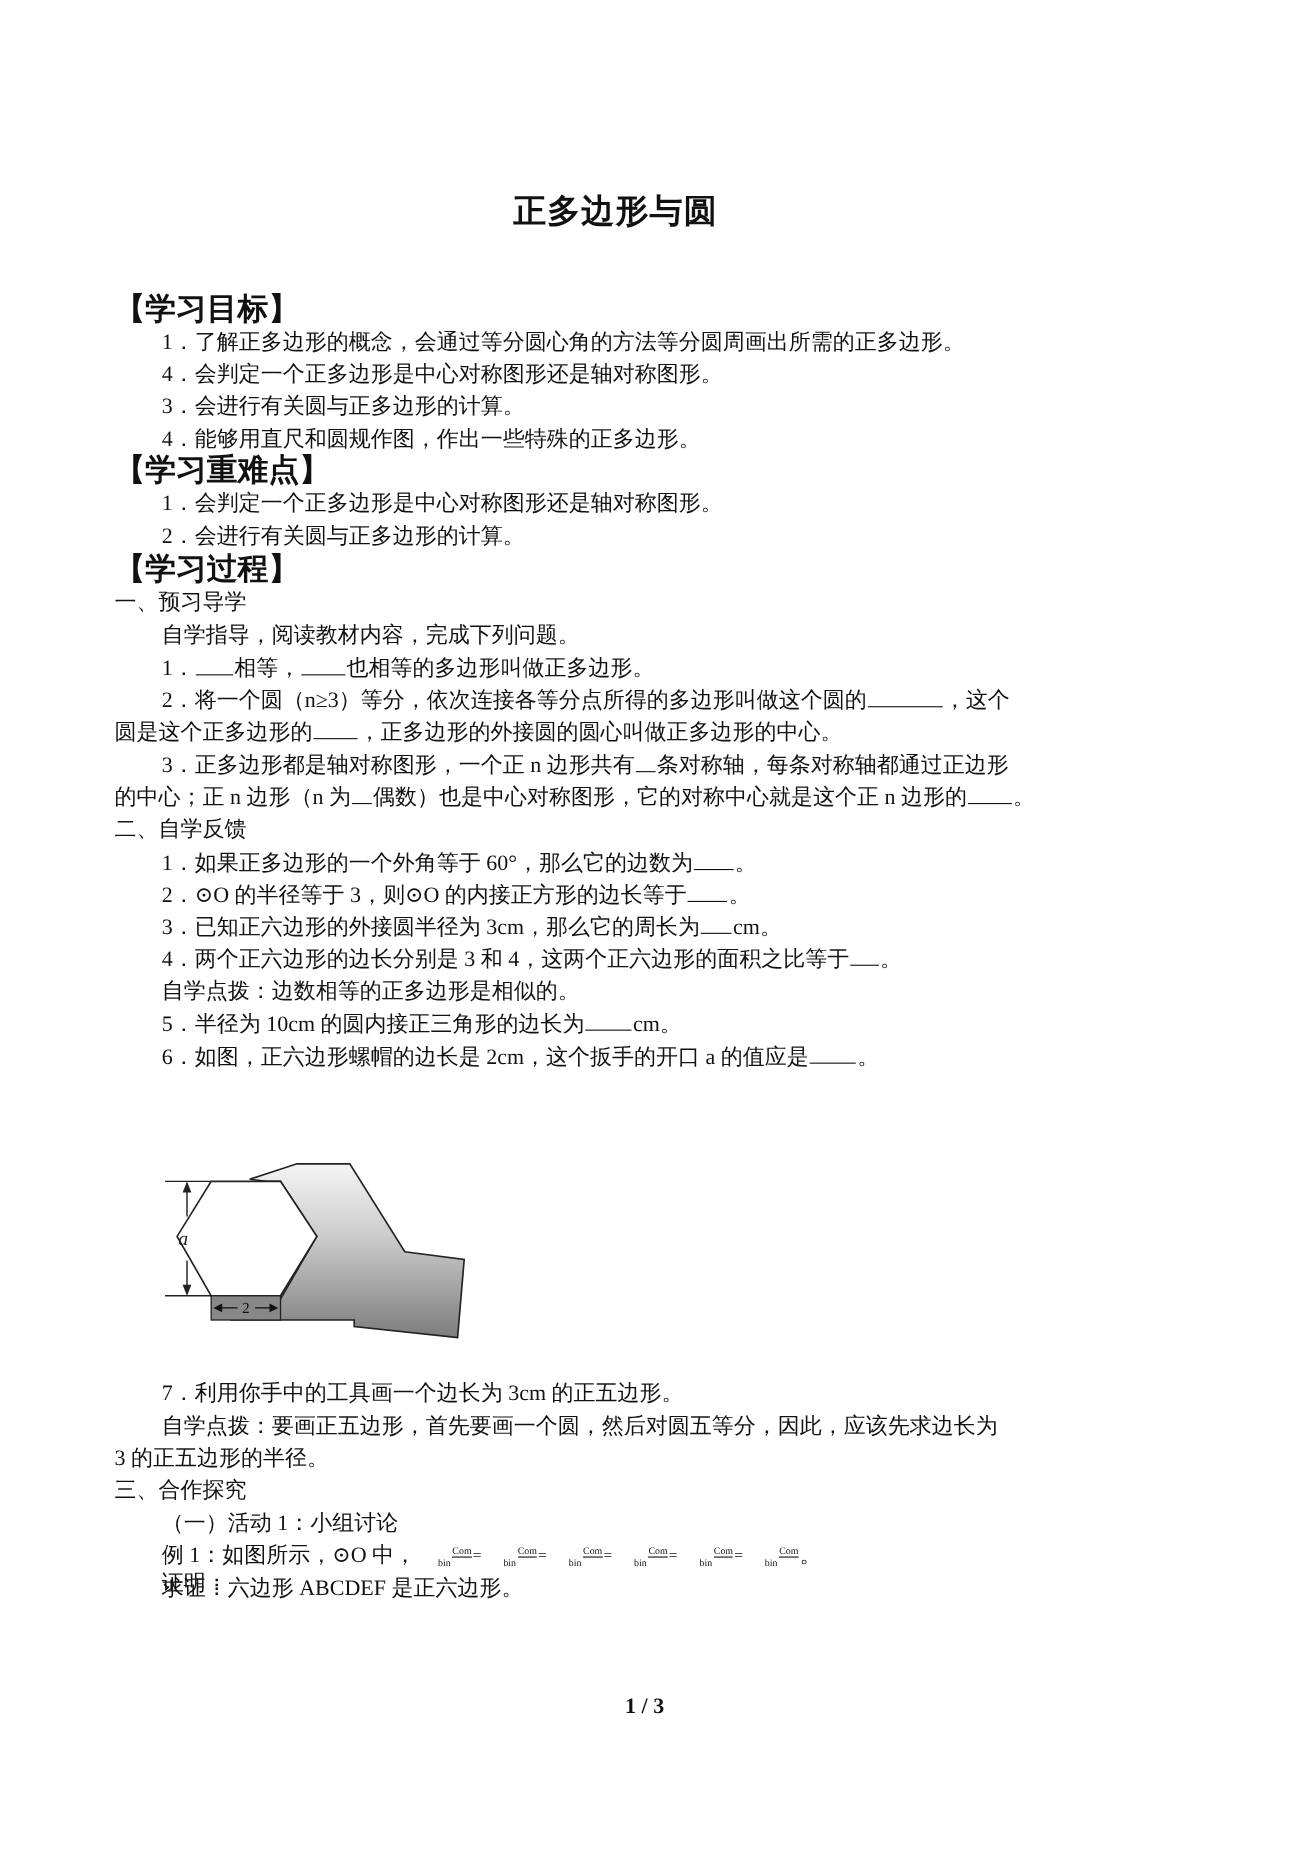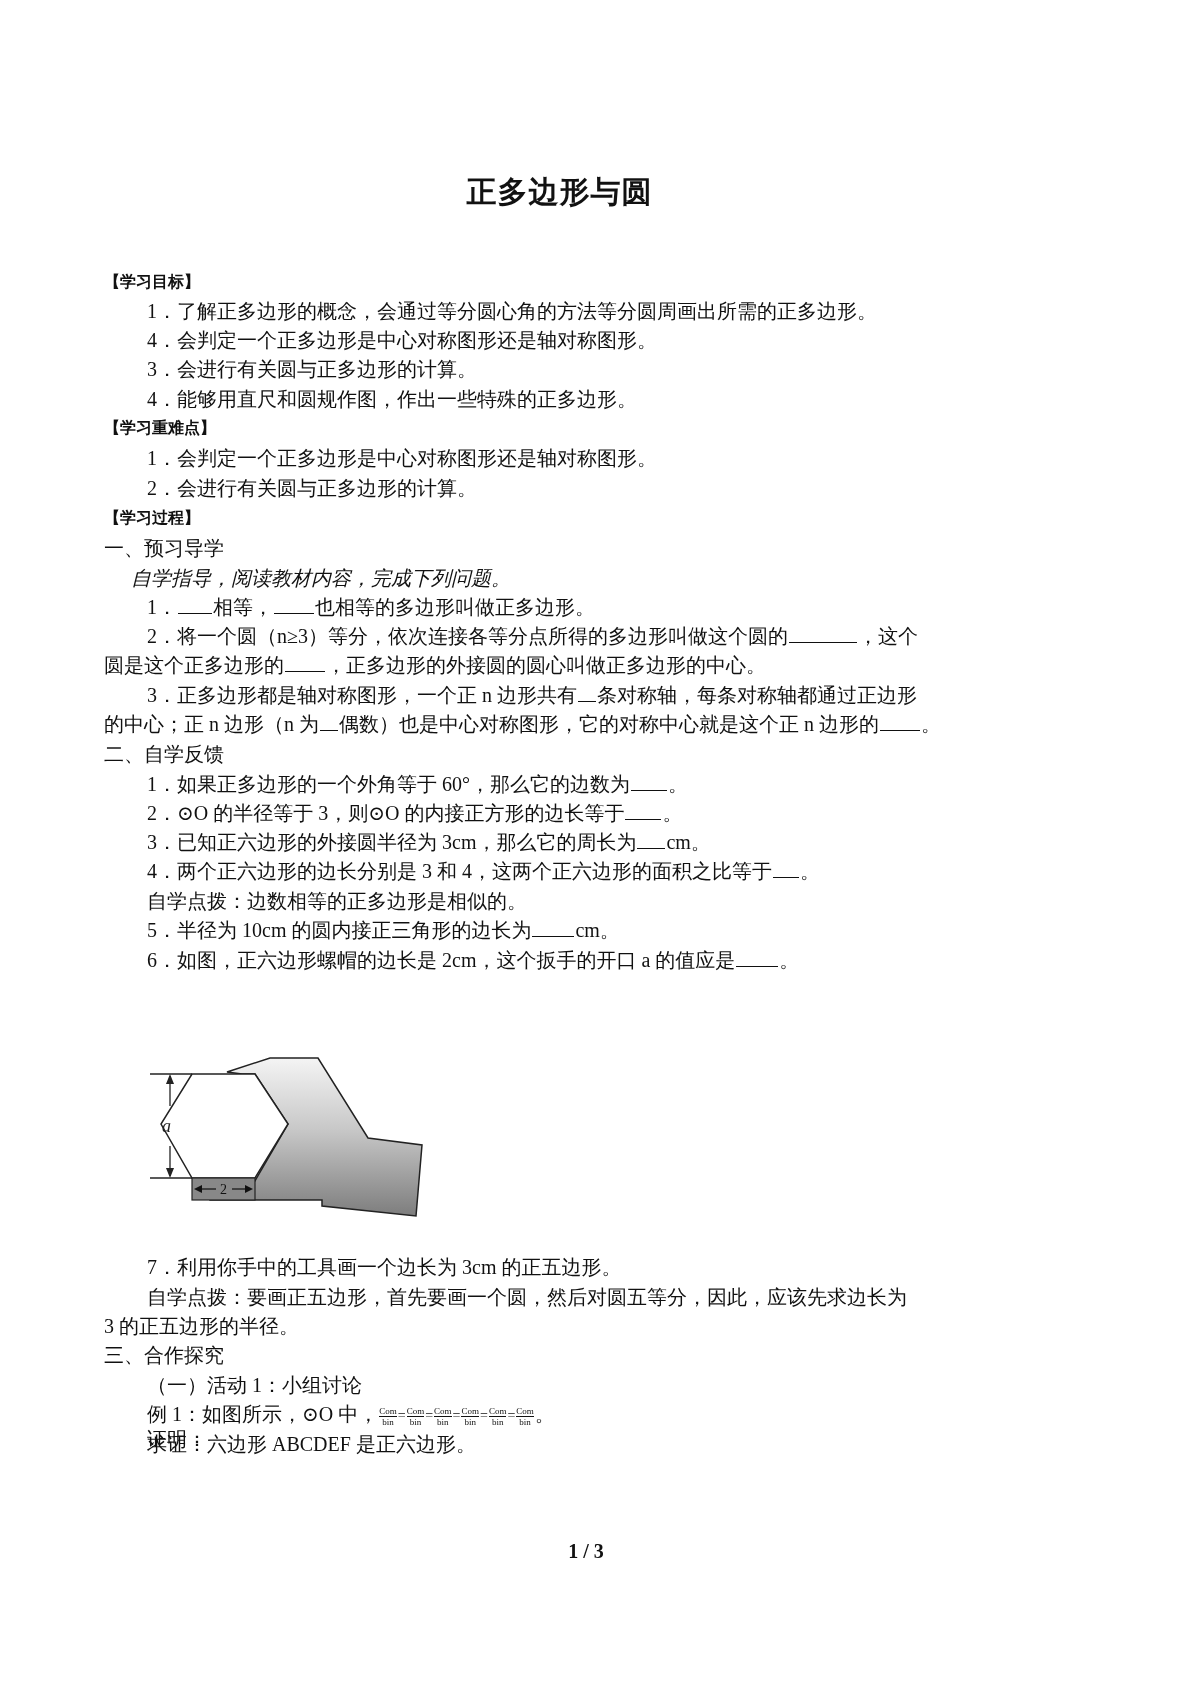--- a/index.html
+++ b/index.html
@@ -2,25 +2,25 @@
 <html><head>
 <meta charset="utf-8">
 <style>
   html, body { margin: 0; padding: 0; background: #ffffff; }
   body { width: 1191px; height: 1684px; position: relative; overflow: hidden;
          font-family: "Liberation Serif", "DejaVu Serif", serif; color: #111; }
   .page { position: absolute; left: 0; top: 0; width: 1191px; height: 1684px; }
   .title { position: absolute; top: 172px; left: 0; width: 1119px; text-align: center;
            font-size: 30px; font-weight: bold; letter-spacing: 1px; }
   .line { position: absolute; font-size: 20px; white-space: nowrap; line-height: 28px; }
-  .heading { position: absolute; font-size: 16px; font-weight: bold; white-space: nowrap; line-height: 30px; }
+  .heading { position: absolute; font-size: 28px; font-weight: bold; white-space: nowrap; line-height: 30px; }
   .blank { display: inline-block; border-bottom: 1.5px solid #111; height: 20px; vertical-align: baseline; margin: 0 1px; }
   .frac { display: inline-block; vertical-align: middle; font-size: 9px; line-height: 10px; text-align: center; margin: 0 1px; }
   .frac span { display: block; }
-  .frac .num { border-bottom: 1px solid #111; }
+  .frac .num { border-bottom: 1px solid #111; margin-left: 32px; }
   .eq { display: inline-block; font-size: 14px; vertical-align: middle; margin: 0 0px; }
   .pagenum { position: absolute; top: 1540px; left: 0; width: 1172px; text-align: center; font-size: 20px; font-weight: bold; }
   .figure { position: absolute; left: 150px; top: 1048px; width: 290px; height: 180px; }
 </style>
 </head>
 <body>
 
 <div class="page">
 
   <div class="title">正多边形与圆</div>
@@ -30,21 +30,21 @@
   <div class="line" style="left:147px; top:326px;">4．会判定一个正多边形是中心对称图形还是轴对称图形。</div>
   <div class="line" style="left:147px; top:355px;">3．会进行有关圆与正多边形的计算。</div>
   <div class="line" style="left:147px; top:385px;">4．能够用直尺和圆规作图，作出一些特殊的正多边形。</div>
 
   <div class="heading" style="left:104px; top:413px;">【学习重难点】</div>
   <div class="line" style="left:147px; top:444px;">1．会判定一个正多边形是中心对称图形还是轴对称图形。</div>
   <div class="line" style="left:147px; top:474px;">2．会进行有关圆与正多边形的计算。</div>
 
   <div class="heading" style="left:104px; top:503px;">【学习过程】</div>
   <div class="line" style="left:104px; top:534px;">一、预习导学</div>
-  <div class="line" style="left:131px; top:564px;font-style:italic;">自学指导，阅读教材内容，完成下列问题。</div>
+  <div class="line" style="left:147px; top:564px;">自学指导，阅读教材内容，完成下列问题。</div>
 
   <div class="line" style="left:147px; top:593px;text-align:right;">
     <span>1．</span><span class="blank" style="width:34px"></span><span>相等，</span><span class="blank" style="width:40px"></span><span>也相等的多边形叫做正多边形。</span>
   </div>
 
   <div class="line" style="left:147px; top:622px;">
     <span>2．将一个圆（n≥3）等分，依次连接各等分点所得的多边形叫做这个圆的</span><span class="blank" style="width:68px"></span><span>，这个</span>
   </div>
   <div class="line" style="left:104px; top:651px;">
     <span>圆是这个正多边形的</span><span class="blank" style="width:40px"></span><span>，正多边形的外接圆的圆心叫做正多边形的中心。</span>

